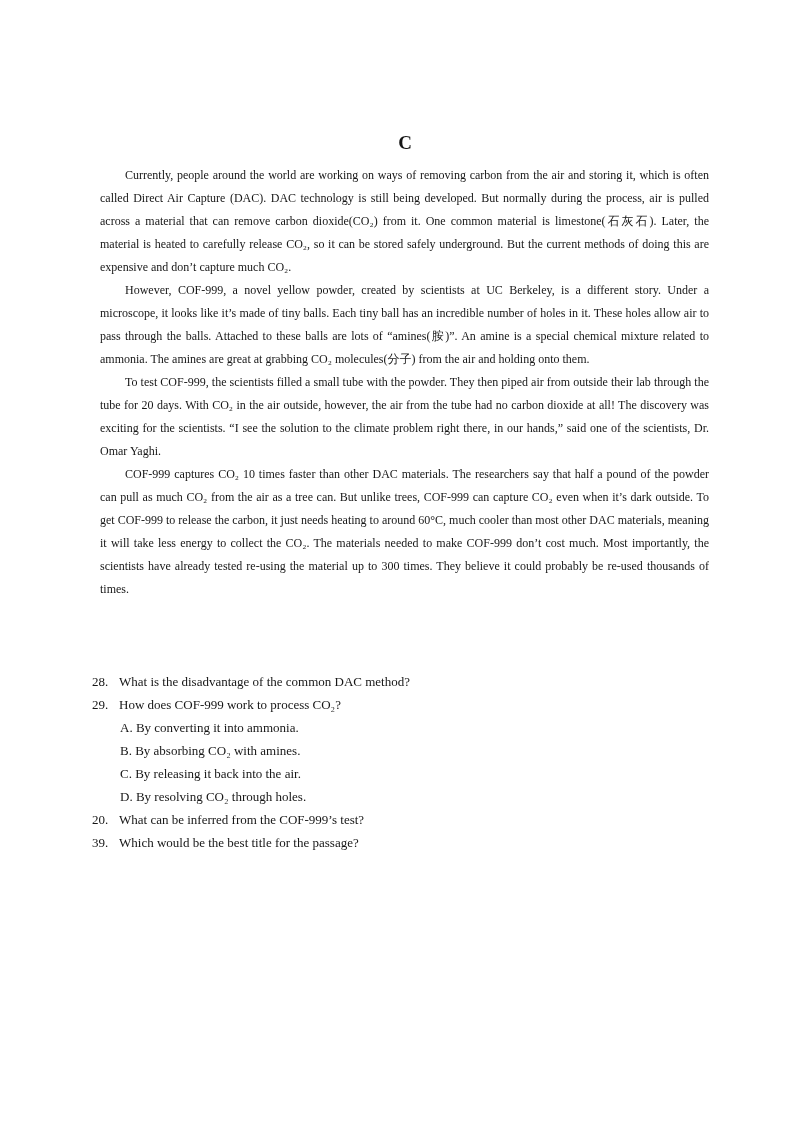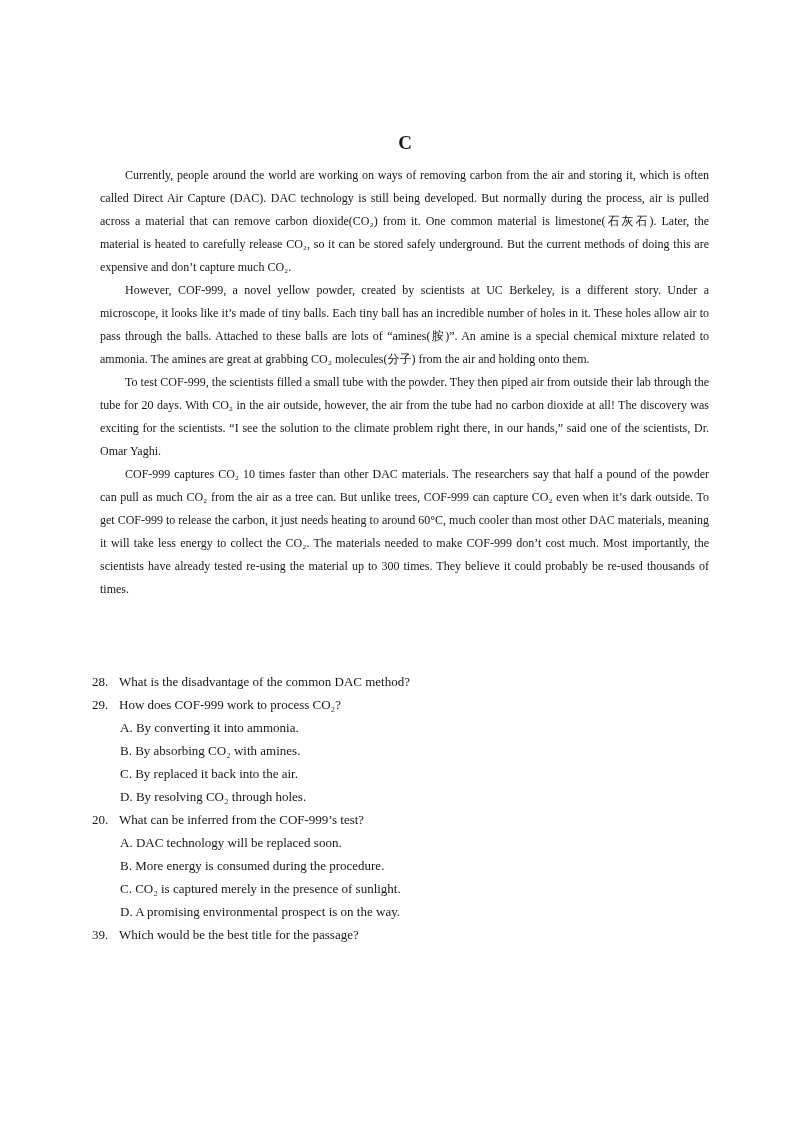--- a/index.html
+++ b/index.html
@@ -57,35 +57,29 @@
     </div>
 
     <div class="q">
       <div class="q-stem">
         <span class="q-num">29.</span>
         <span>How does COF-999 work to process CO₂?</span>
       </div>
       <div class="opts">
         <div class="opt">A. By converting it into ammonia.</div>
         <div class="opt">B. By absorbing CO₂ with amines.</div>
-        <div class="opt">C. By replaced it back into the air.</div>
+        <div class="opt">C. By releasing it back into the air.</div>
         <div class="opt">D. By resolving CO₂ through holes.</div>
       </div>
     </div>
 
     <div class="q">
       <div class="q-stem">
         <span class="q-num">20.</span>
         <span>What can be inferred from the COF-999’s test?</span>
-      </div>
-      <div class="opts">
-        <div class="opt">A. DAC technology will be replaced soon.</div>
-        <div class="opt">B. More energy is consumed during the procedure.</div>
-        <div class="opt">C. CO₂ is captured merely in the presence of sunlight.</div>
-        <div class="opt">D. A promising environmental prospect is on the way.</div>
       </div>
     </div>
 
     <div class="q">
       <div class="q-stem">
         <span class="q-num">39.</span>
         <span>Which would be the best title for the passage?</span>
       </div>
     </div>
   </div>

